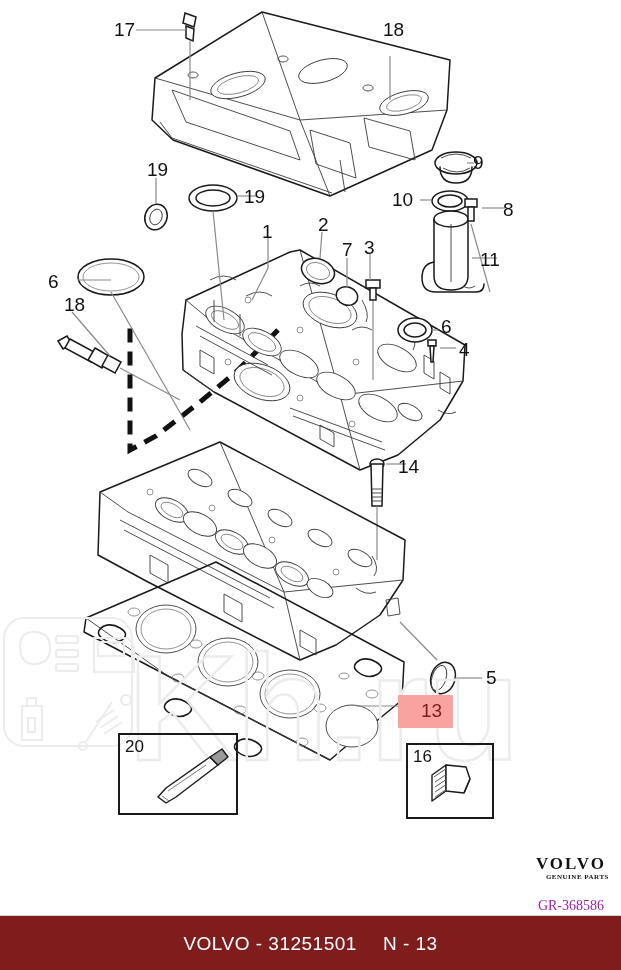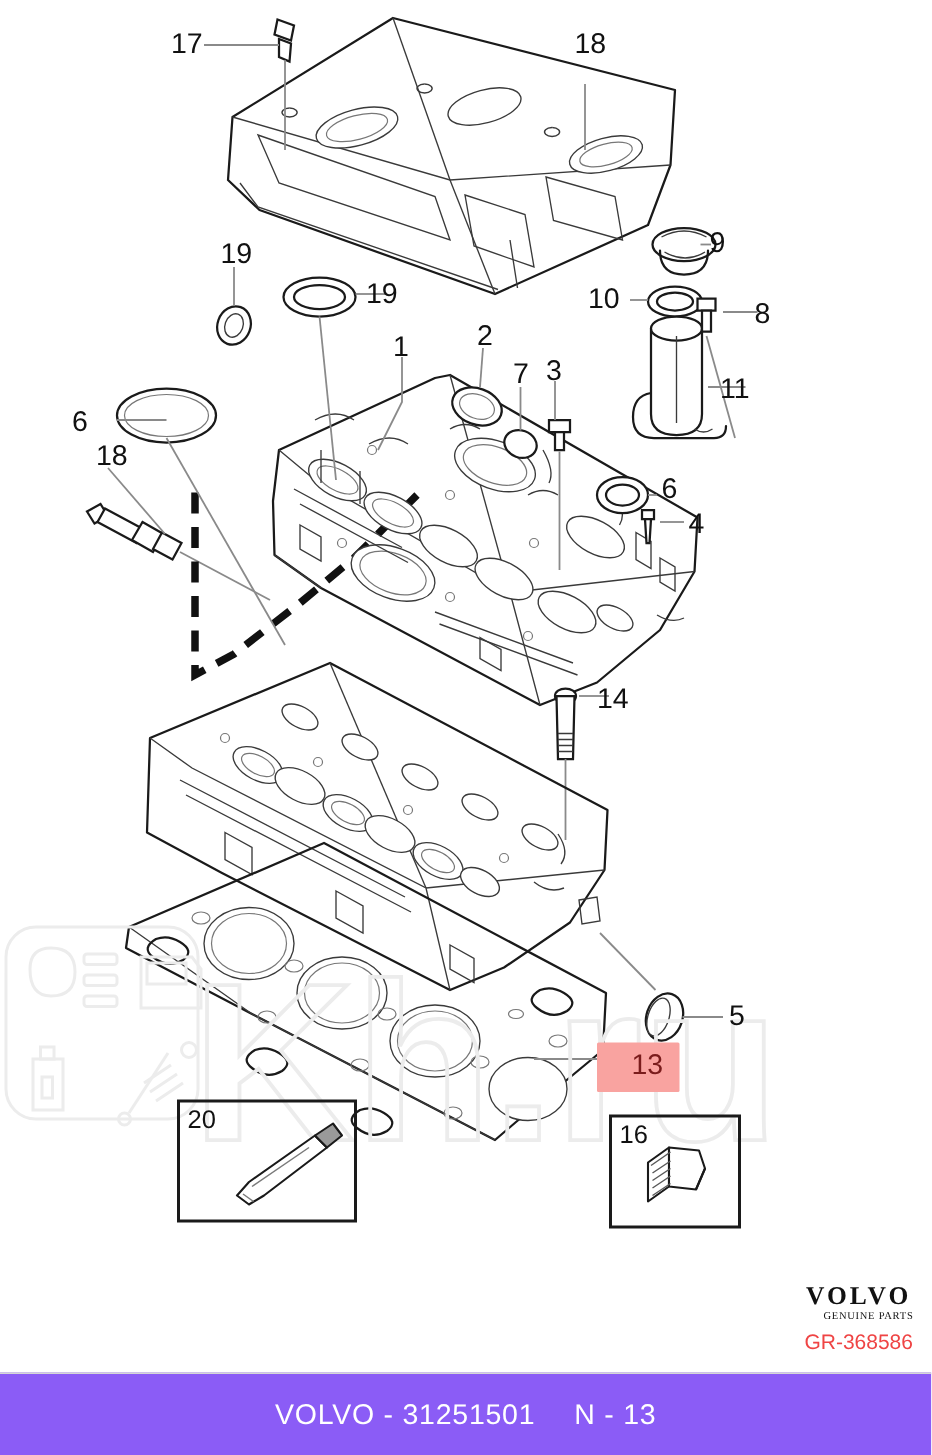--- a/index.html
+++ b/index.html
@@ -81,41 +81,41 @@
   #brand .volvo-word {
     font-family: "Liberation Serif", serif;
     font-weight: bold;
     font-size: 17px;
     letter-spacing: 2px;
     color: #111111;
     line-height: 1.05;
   }
   #brand .volvo-sub {
     font-family: "Liberation Serif", serif;
-    font-weight: normal;
+    font-weight: bold;
     font-size: 7px;
     letter-spacing: 0.5px;
     color: #111111;
     line-height: 1.4;
     margin-left: 13px;
   }
   #brand .ref {
-    font-family: Liberation Sans, sans-serif;
+    font-family: Liberation Serif, serif;
     font-size: 14px;
-    color: #ef4444;
-    margin-top: 3px;
+    color: #a21caf;
+    margin-top: 15px;
   }
   
   #footer {
     position: absolute;
     left: 0;
     top: 915px;
     width: 621px;
     height: 55px;
-    background: #8b5cf6;
+    background: #7f1d1d;
     border-top: 1px solid #d6d6d6;
     display: flex;
     align-items: center;
     justify-content: center;
     z-index: 8;
   }
   #footer .ftext {
     color: #ffffff;
     font-size: 19px;
     letter-spacing: 0.5px;

